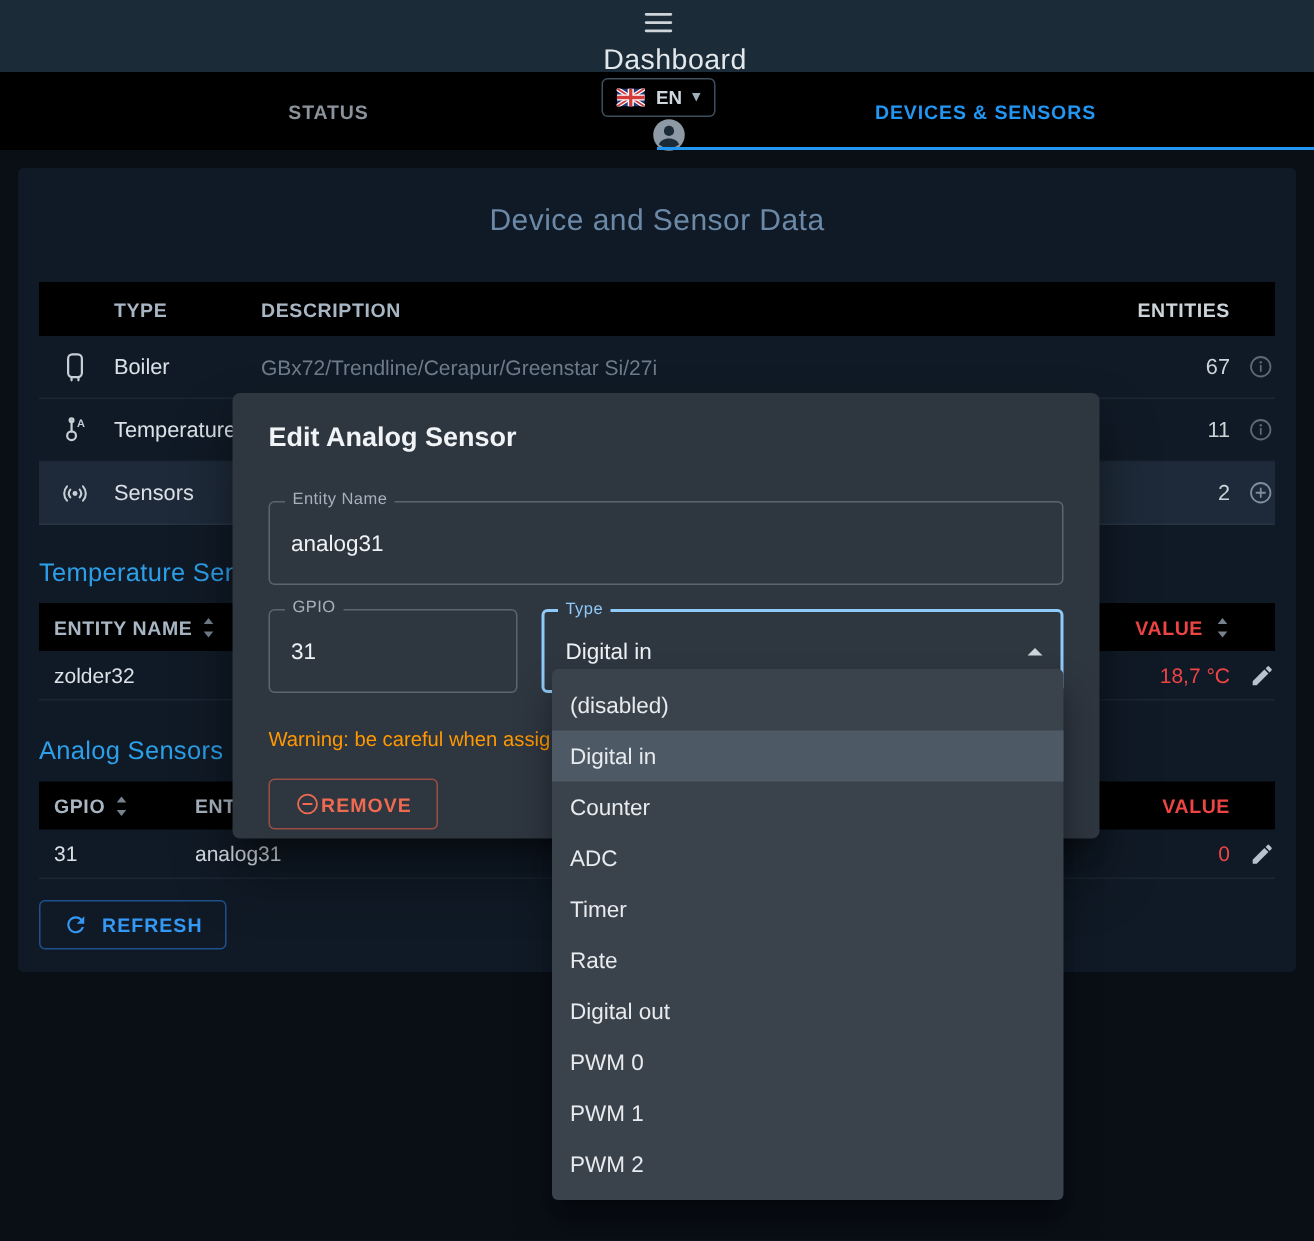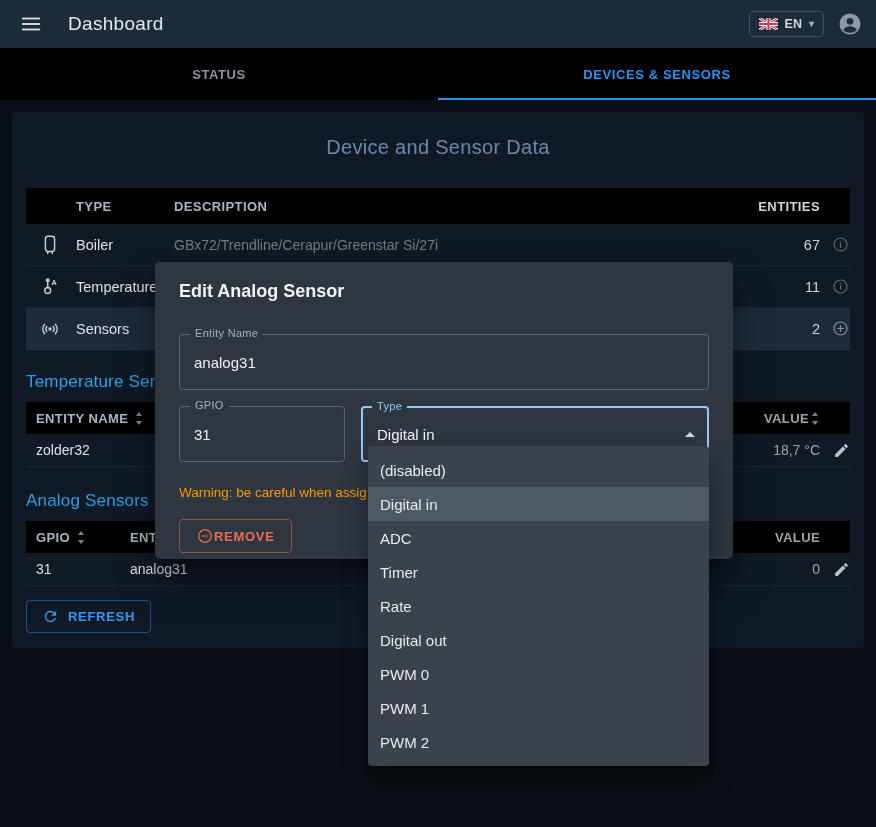--- a/index.html
+++ b/index.html
@@ -4,21 +4,21 @@
 <style>
   * { box-sizing: border-box; }
   html, body { margin: 0; padding: 0; }
   body {
     width: 876px; height: 827px; position: relative; overflow: hidden;
     background: #0a0f16;
     font-family: "Liberation Sans", sans-serif;
   }
 
   
-  .appbar { height: 48px; background: #1b2b38; display: flex; align-items: center; padding: 0 14px 0 16px; }
+  .appbar { height: 48px; background: #1b2b38; display: flex; align-items: center; padding: 0 14px 0 16px; flex-direction: column; }
   .menu-btn { background: none; border: none; padding: 4px; cursor: pointer; display: flex; }
   .app-title { margin-left: 22px; font-size: 19px; font-weight: 500; color: #e1e7ea; letter-spacing: .3px; }
   .spacer { flex: 1; }
   .lang-btn { display: flex; align-items: center; gap: 7px; background: none; border: 1px solid #3d4f5d;
               border-radius: 4px; padding: 5px 9px; color: #cfd8de; font-size: 12.5px; font-weight: 700;
               cursor: pointer; font-family: inherit; }
   .caret { font-size: 10px; color: #9fb0bb; line-height: 1; }
   .avatar { margin-left: 14px; display: flex; cursor: pointer; }
 
   
@@ -42,21 +42,21 @@
   .col-type { width: 100px; padding-left: 2px; }
   .col-desc { flex: 1; color: #6e7b89; font-size: 14px; }
   .col-num  { width: 110px; text-align: right; color: #ccd4da; display: flex; justify-content: flex-end; align-items: center; }
   .col-act  { width: 30px; display: flex; justify-content: flex-end; cursor: pointer; }
 
   .sec-title { margin: 22px 0 0; font-size: 17px; font-weight: 500; color: #2d9fe8; letter-spacing: .2px; }
   .val-head { height: 32px; margin-top: 10px; }
   .val-row { height: 33px; font-size: 14px; }
   .col-entity { flex: 1; padding-left: 10px; display: flex; align-items: center; gap: 6px; }
   .col-gpio { width: 88px; padding-left: 10px; display: flex; align-items: center; gap: 6px; }
-  .col-val { width: 120px; display: flex; justify-content: flex-end; align-items: flex-end; gap: 1px; color: #a3a3a3; }
+  .col-val { width: 120px; display: flex; justify-content: flex-end; align-items: flex-end; gap: 8px; color: #ef4444; }
   .sort { display: inline-flex; cursor: pointer; }
 
   .refresh-btn { margin-top: 14px; display: inline-flex; align-items: center; gap: 9px; padding: 7px 15px;
                  background: none; border: 1px solid rgba(41,128,224,.55); border-radius: 4px; color: #3498f5;
                  font-size: 13px; font-weight: 700; letter-spacing: .7px; cursor: pointer; font-family: inherit; }
 
   
   .dialog { position: absolute; left: 155px; top: 262px; width: 578px; background: #2e3640; border-radius: 5px;
             box-shadow: 0 11px 15px -7px rgba(0,0,0,.4), 0 24px 38px 3px rgba(0,0,0,.32); z-index: 20; }
   .dialog-title { padding: 18px 24px 10px; font-size: 18px; font-weight: 700; color: #f1f4f6; line-height: 22px; }
@@ -311,20 +311,21 @@
         </svg>
       </span>
       <span>REMOVE</span>
     </button>
   </div>
 </div>
 
 <div class="menu">
   <div class="menu-item">(disabled)</div>
   <div class="menu-item selected">Digital in</div>
+  <div class="menu-item">Counter</div>
   <div class="menu-item">ADC</div>
   <div class="menu-item">Timer</div>
   <div class="menu-item">Rate</div>
   <div class="menu-item">Digital out</div>
   <div class="menu-item">PWM 0</div>
   <div class="menu-item">PWM 1</div>
   <div class="menu-item">PWM 2</div>
 </div>
 
 </body></html>

